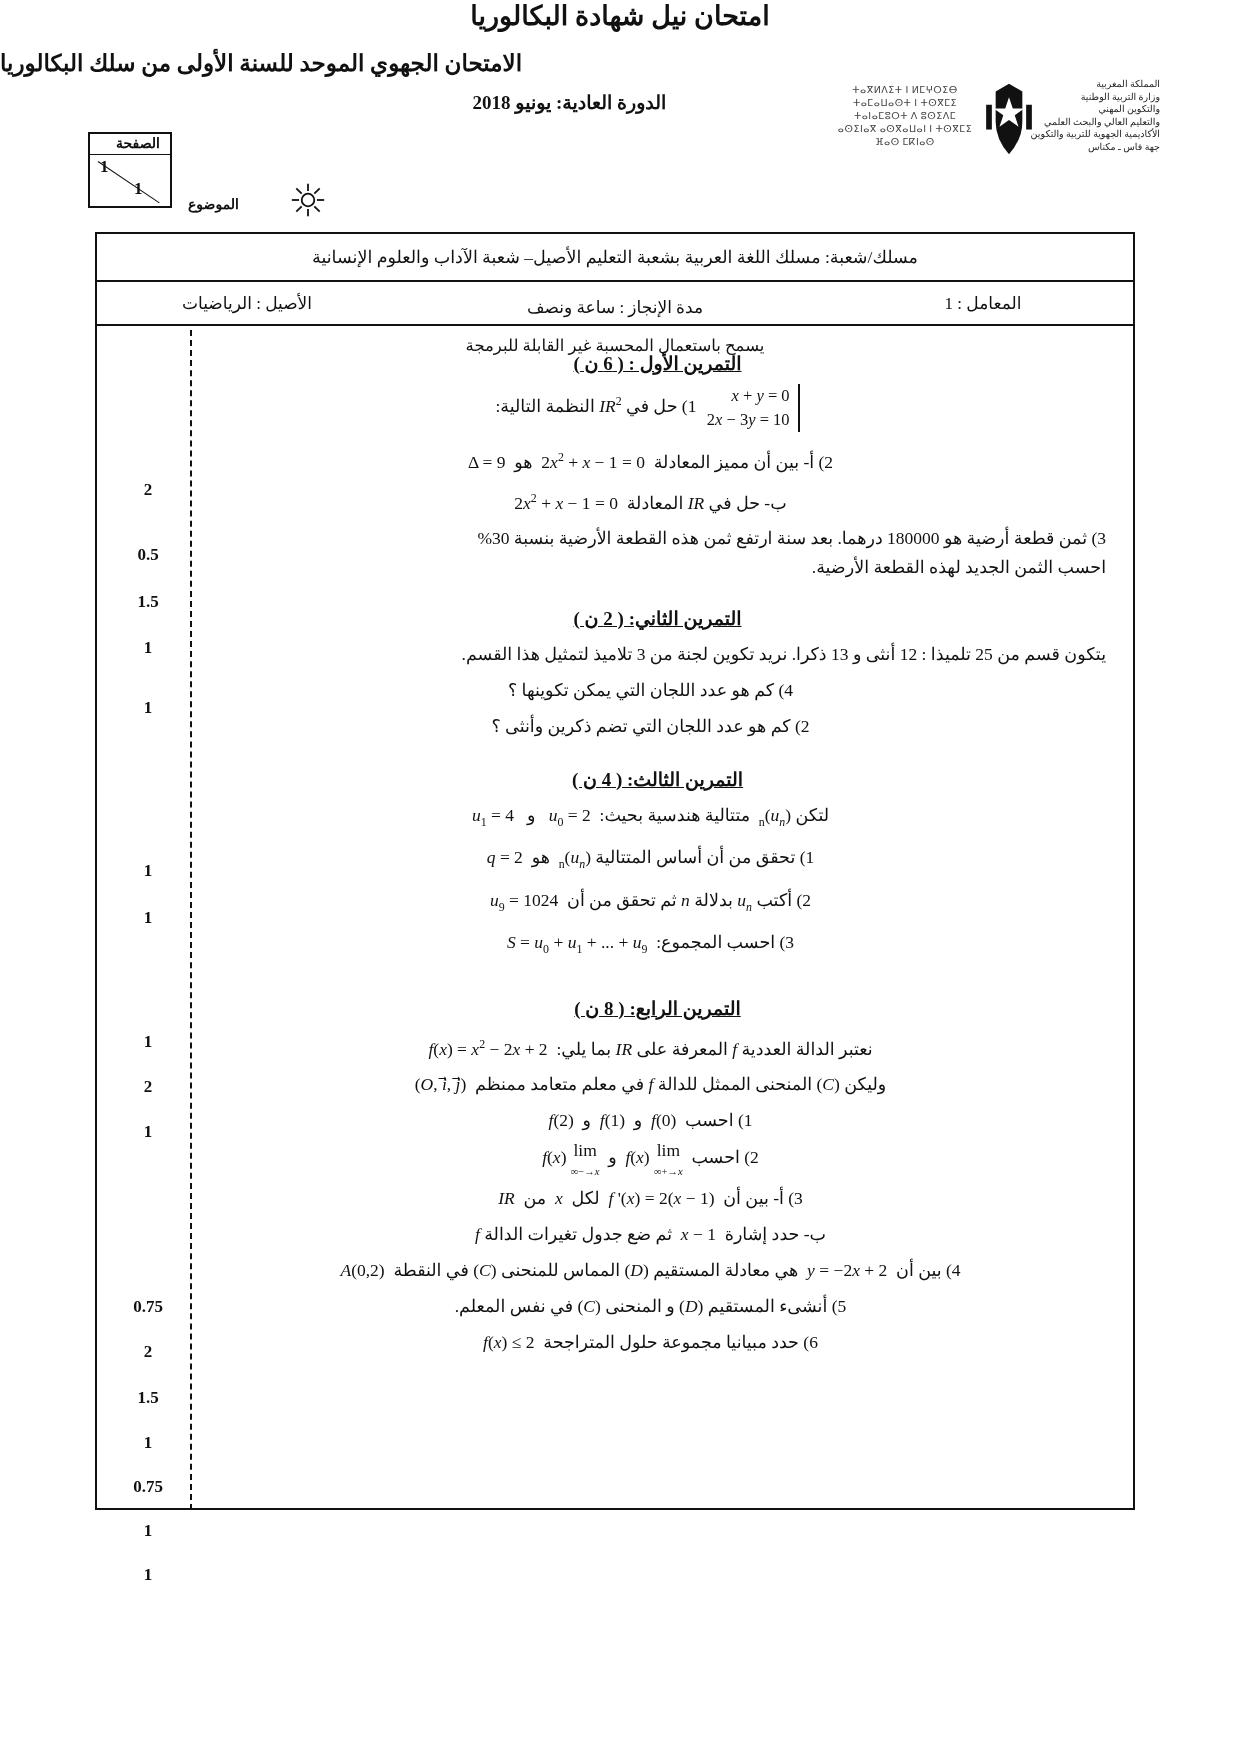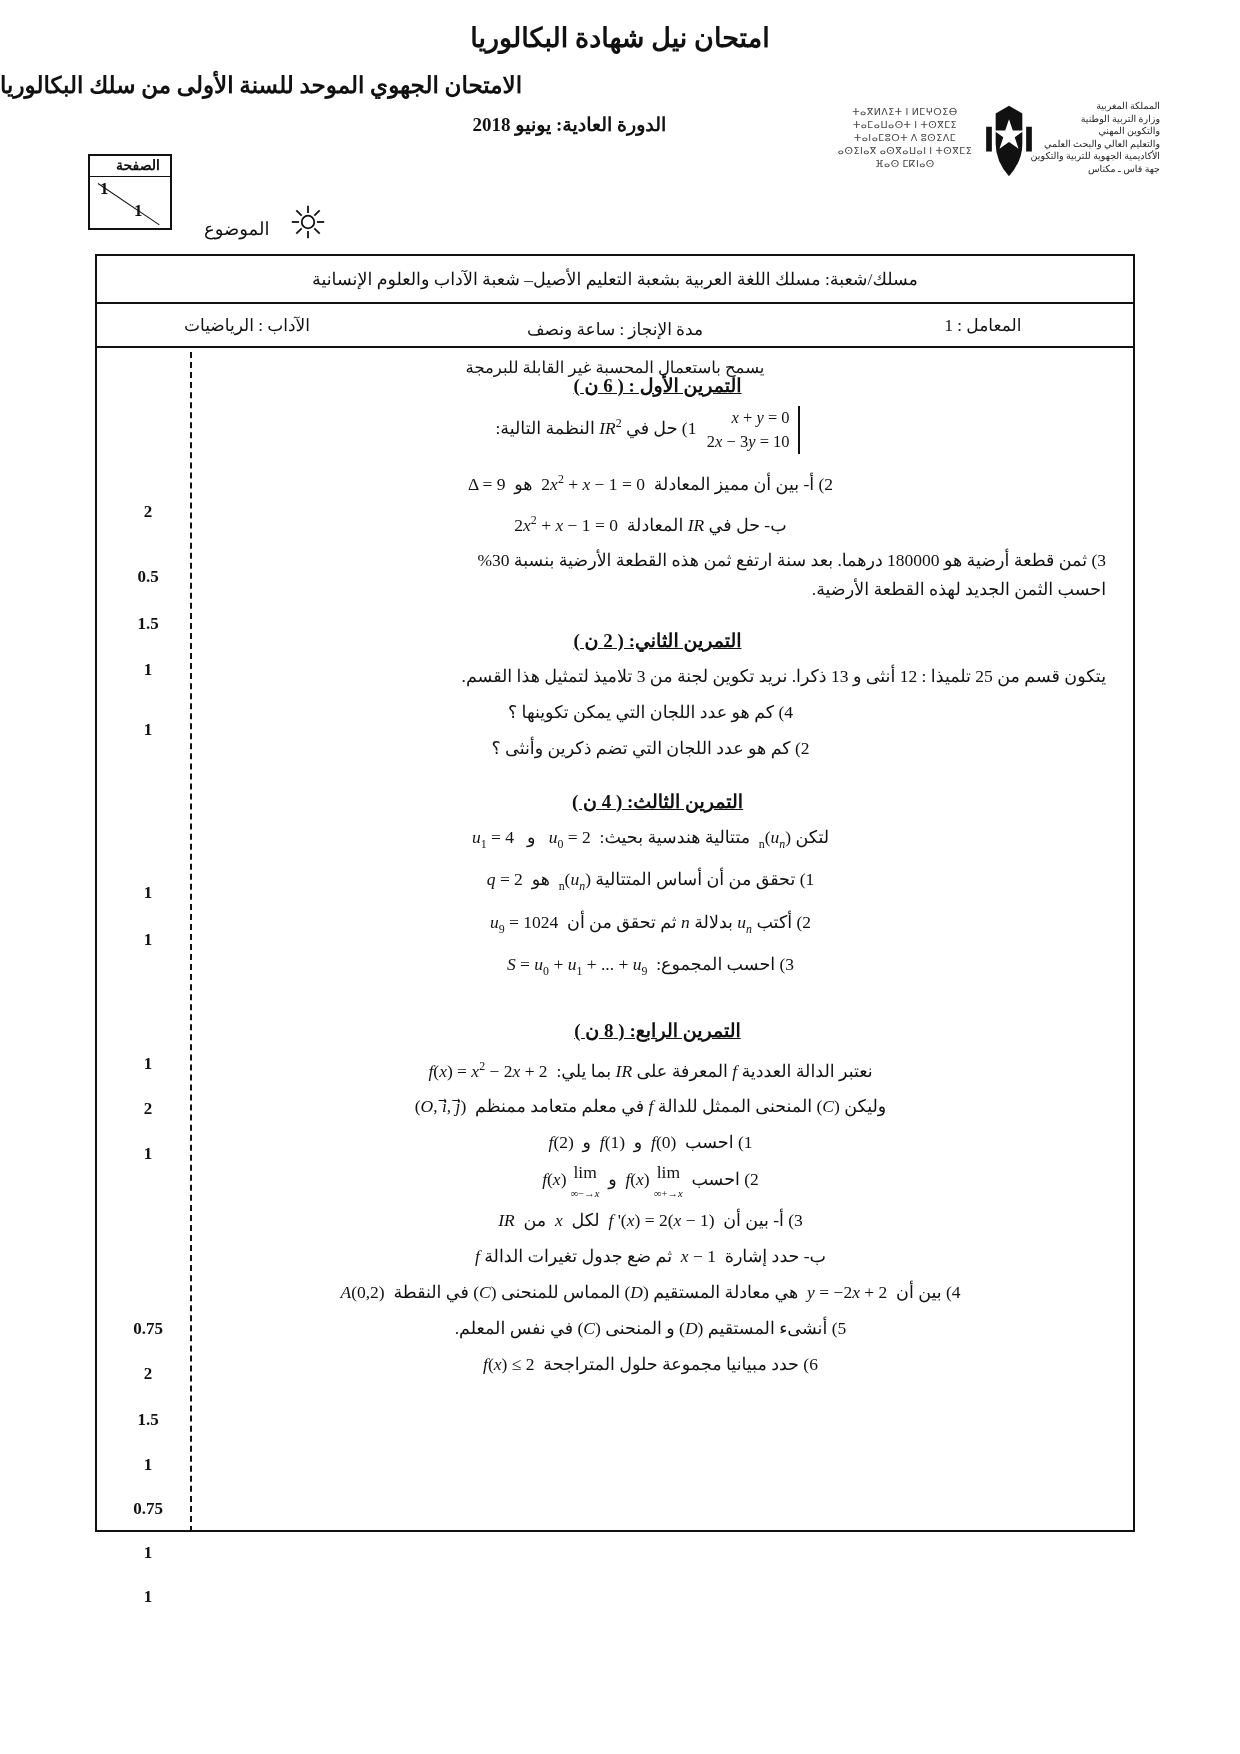--- a/index.html
+++ b/index.html
@@ -10,21 +10,20 @@
     position:relative;
     overflow:hidden;
   }
   .page{position:relative;width:1240px;height:1754px;}
 
   
   .doc-title{
     text-align:center;
     font-size:27px;
     font-weight:bold;
-    margin-top:22px;
     letter-spacing:0px;
   }
   .doc-subtitle{
     text-align:left;
     font-size:23px;
     font-weight:bold;
     margin-top:18px;
     padding-right:120px;
   }
   .doc-session{
@@ -69,21 +68,21 @@
     position:absolute;left:0;top:6px;width:150px;text-align:center;
     font-size:9.5px;line-height:13px;color:#444;letter-spacing:0.5px;
   }
   .emblem .crest{
     position:absolute;left:150px;top:2px;width:58px;height:80px;
   }
 
   .sun-icon{position:absolute;top:182px;left:290px;width:36px;height:36px;}
 
   .subject-word{
-    position:absolute;top:196px;left:204px;font-size:18px;font-weight:normal;
+    position:absolute;top:196px;left:188px;font-size:14px;font-weight:bold;
   }
 
   
   .frame{
     position:absolute;
     top:232px;left:95px;
     width:1040px;height:1278px;
     border:2px solid #111;
     box-sizing:border-box;
   }
@@ -201,21 +200,21 @@
     </g>
   </svg>
 
   <div class="subject-word">الموضوع</div>
 
   <div class="frame">
     <div class="info-row">مسلك/شعبة: مسلك اللغة العربية بشعبة التعليم الأصيل– شعبة الآداب والعلوم الإنسانية</div>
     <div class="info-row2">
       <div class="cell a">المعامل : 1</div>
       <div class="cell b">مدة الإنجاز : ساعة ونصف</div>
-      <div class="cell c">الآداب : الرياضيات</div>
+      <div class="cell c">الأصيل : الرياضيات</div>
     </div>
     <div class="calc-note">يسمح باستعمال المحسبة غير القابلة للبرمجة</div>
   </div>
 
   <div class="marks-line"></div>
   <div class="dashed-line"></div>
 
   <div class="content">
 
     <div class="ex-title">التمرين الأول : ( 6 ن )</div>

